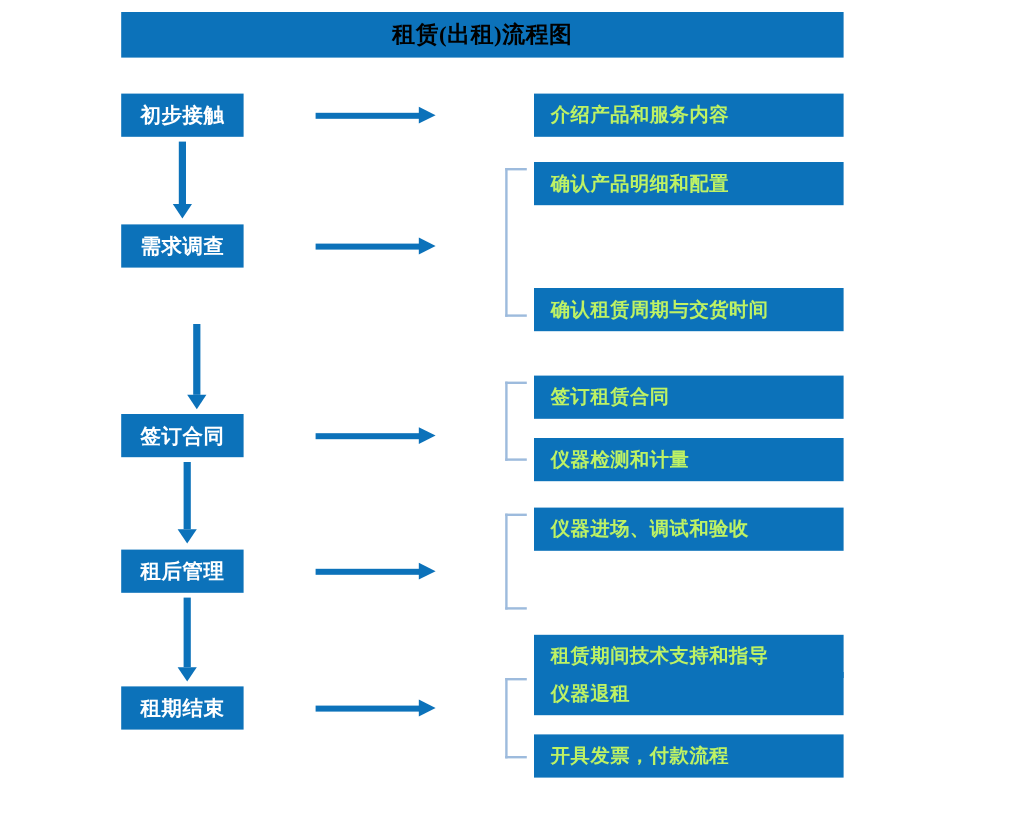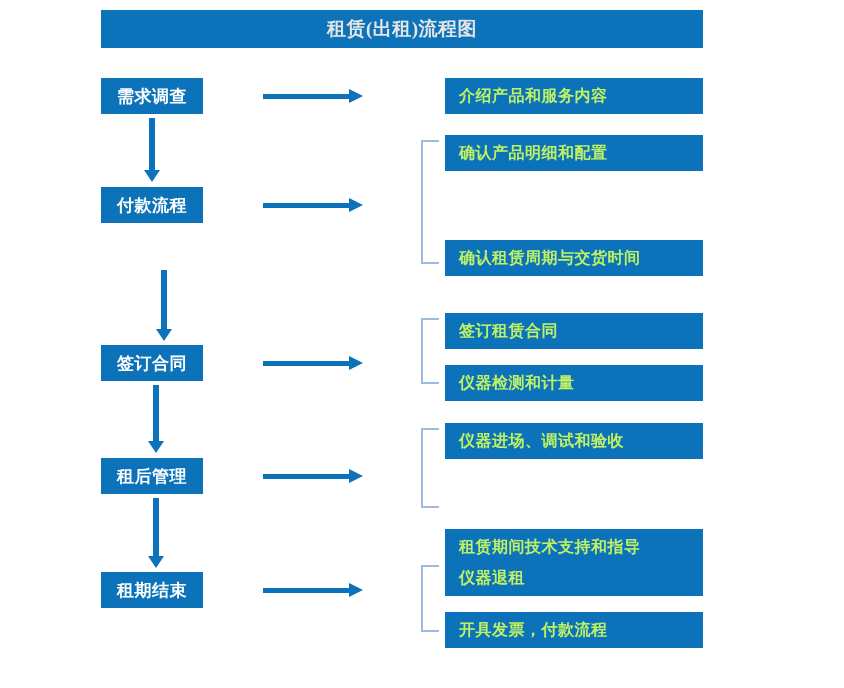--- a/index.html
+++ b/index.html
@@ -15,21 +15,21 @@
     font-family: "Liberation Serif", "DejaVu Serif", serif;
     overflow: hidden;
   }
   .title-bar {
     position: absolute;
     left: 101px;
     top: 10px;
     width: 602px;
     height: 38px;
     background: #0C72BA;
-    color: #e5e5e5;
+    color: #000000;
     font-size: 19px;
     font-weight: bold;
     display: flex;
     align-items: center;
     justify-content: center;
     letter-spacing: 0.5px;
   }
   .stage-box {
     position: absolute;
     width: 102px;
@@ -115,22 +115,22 @@
     box-sizing: border-box;
   }
 </style>
 </head>
 <body>
 
 <div id="canvas">
 
   <div class="title-bar">租赁(出租)流程图</div>
 
-  <div class="stage-box" style="top:78px;">需求调查</div>
-  <div class="stage-box" style="top:187px;">付款流程</div>
+  <div class="stage-box" style="top:78px;">初步接触</div>
+  <div class="stage-box" style="top:187px;">需求调查</div>
   <div class="stage-box" style="top:458px;">租后管理</div>
   <div class="stage-box" style="top:345px;">签订合同</div>
   <div class="stage-box" style="top:572px;">租期结束</div>
 
   <div class="v-arrow" style="left:144px; top:118px; height:64px;">
     <div class="shaft" style="height:52px;"></div>
     <div class="head" style="top:52px;"></div>
   </div>
   <div class="v-arrow" style="left:156px; top:270px; height:71px;">
     <div class="shaft" style="height:59px;"></div>

